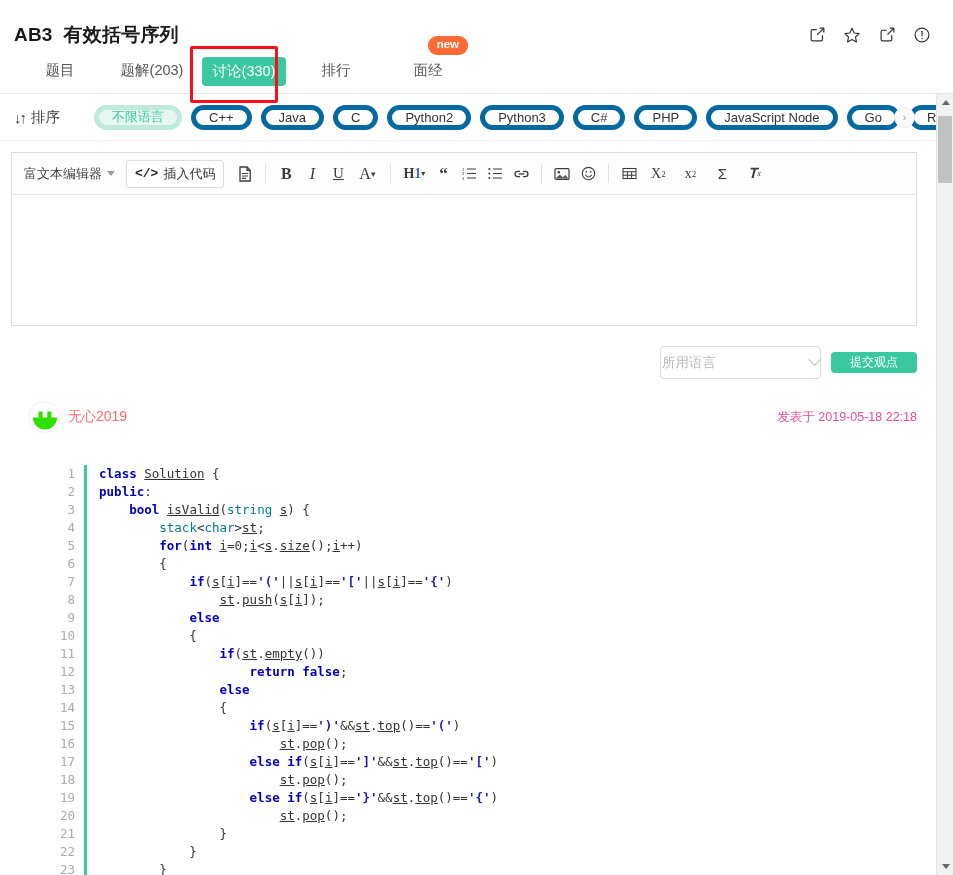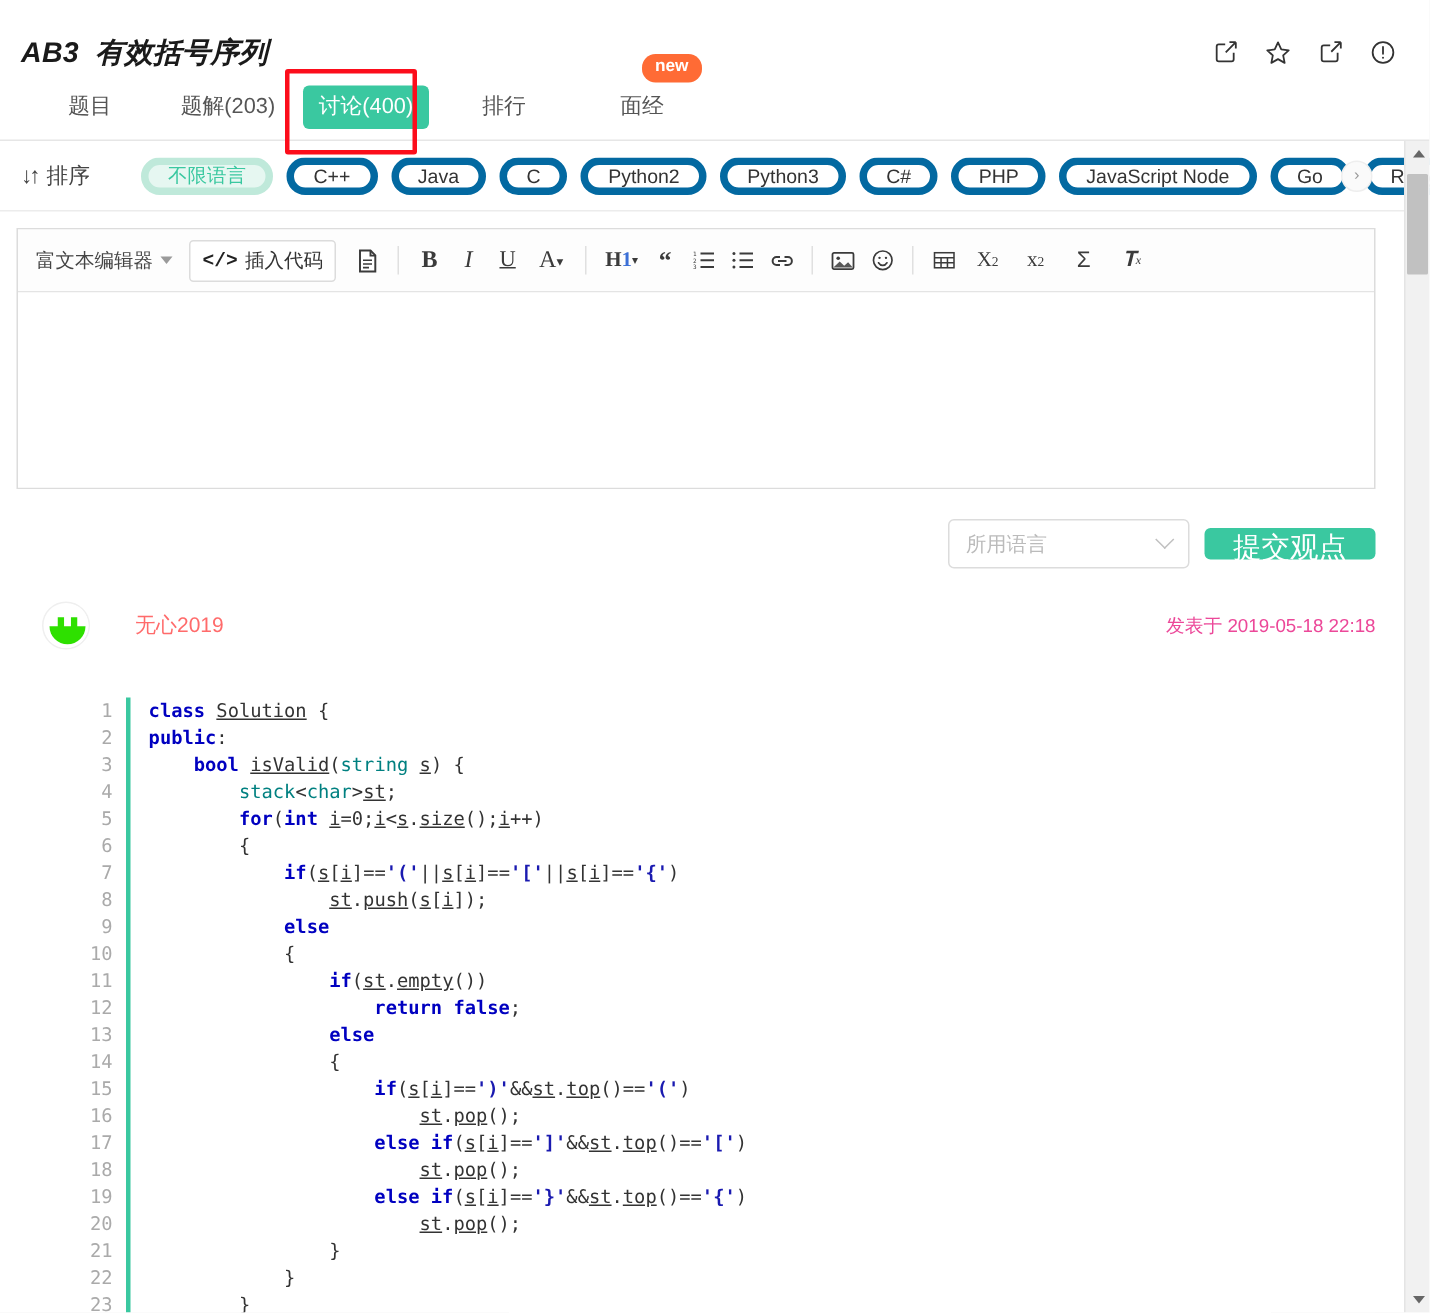--- a/index.html
+++ b/index.html
@@ -25,21 +25,20 @@
     height: 94px;
     background: #ffffff;
     border-bottom: 1px solid #e6e6e6;
   }
   .title-row {
     display: flex;
     align-items: center;
     justify-content: space-between;
     padding: 17px 22px 0 14px;
     height: 52px;
-    font-style: italic;
   }
   .page-title {
     font-size: 19px;
     font-weight: bold;
     color: #1a1a1a;
     letter-spacing: 0.2px;
     white-space: nowrap;
   }
   .title-icons {
     display: flex;
@@ -240,39 +239,39 @@
     gap: 10px;
     margin: 20px 36px 0 0;
   }
   .lang-select {
     width: 161px; height: 33px;
     border: 1px solid #dcdcdc;
     border-radius: 4px;
     background: #fff;
     display: flex; align-items: center;
     justify-content: space-between;
-    padding: 0 11px;
+    padding: 0 1px;
     color: #bbb;
     font-size: 13.5px;
     cursor: pointer;
   }
   .chev {
     width: 9px; height: 9px;
     border-right: 1.5px solid #c0c0c0;
     border-bottom: 1.5px solid #c0c0c0;
     transform: rotate(45deg) translate(-2px,-2px);
   }
   .submit-btn {
     height: 21px;
     background: #3ac8a0;
     color: #fff;
     border: none;
     border-radius: 4px;
     padding: 0 19px;
-    font-size: 19px;
+    font-size: 12px;
     cursor: pointer;
     font-family: "Liberation Sans", sans-serif;
   }
 
   
   .post {
     margin: 20px 36px 0 28px;
   }
   .post-head {
     display: flex;
@@ -283,21 +282,21 @@
     width: 32px; height: 32px;
     border-radius: 50%;
     background: #ffffff;
     border: 1px solid #efefef;
     overflow: hidden;
     position: relative;
     flex: 0 0 auto;
   }
   .avatar svg { display:block; }
   .author {
-    margin-left: 30px;
+    margin-left: 8px;
     color: #ff6b6b;
     font-size: 14px;
     cursor: pointer;
   }
   .post-time {
     margin-left: auto;
     color: #ec4899;
     font-size: 12.5px;
   }
 
@@ -409,21 +408,21 @@
     </div>
 
     <div class="tabs">
       <div class="tab">
         <span>题目</span>
       </div>
       <div class="tab">
         <span>题解(203)</span>
       </div>
       <div class="tab active-pill">
-        <span class="pill">讨论(400)</span>
+        <span class="pill">讨论(330)</span>
       </div>
       <div class="tab">
         <span>排行</span>
       </div>
       <div class="tab">
         <span class="badge-new">new</span>
         <span>面经</span>
       </div>
     </div>
     <div class="annot-box"></div>

